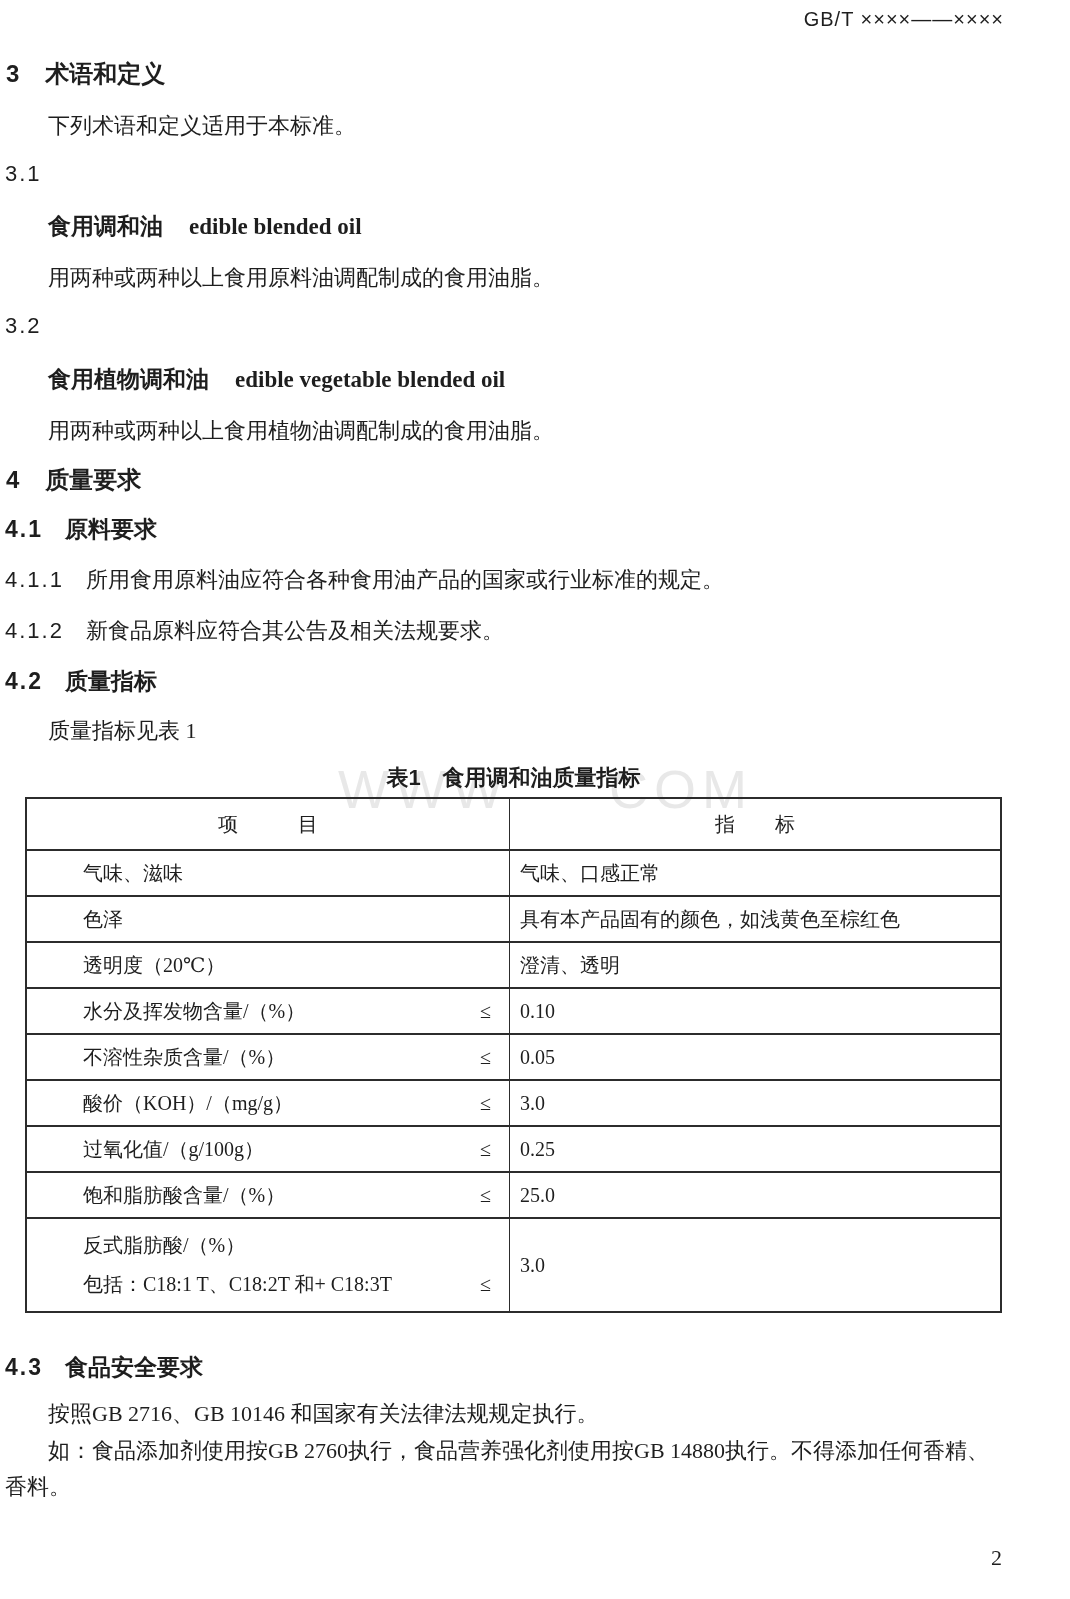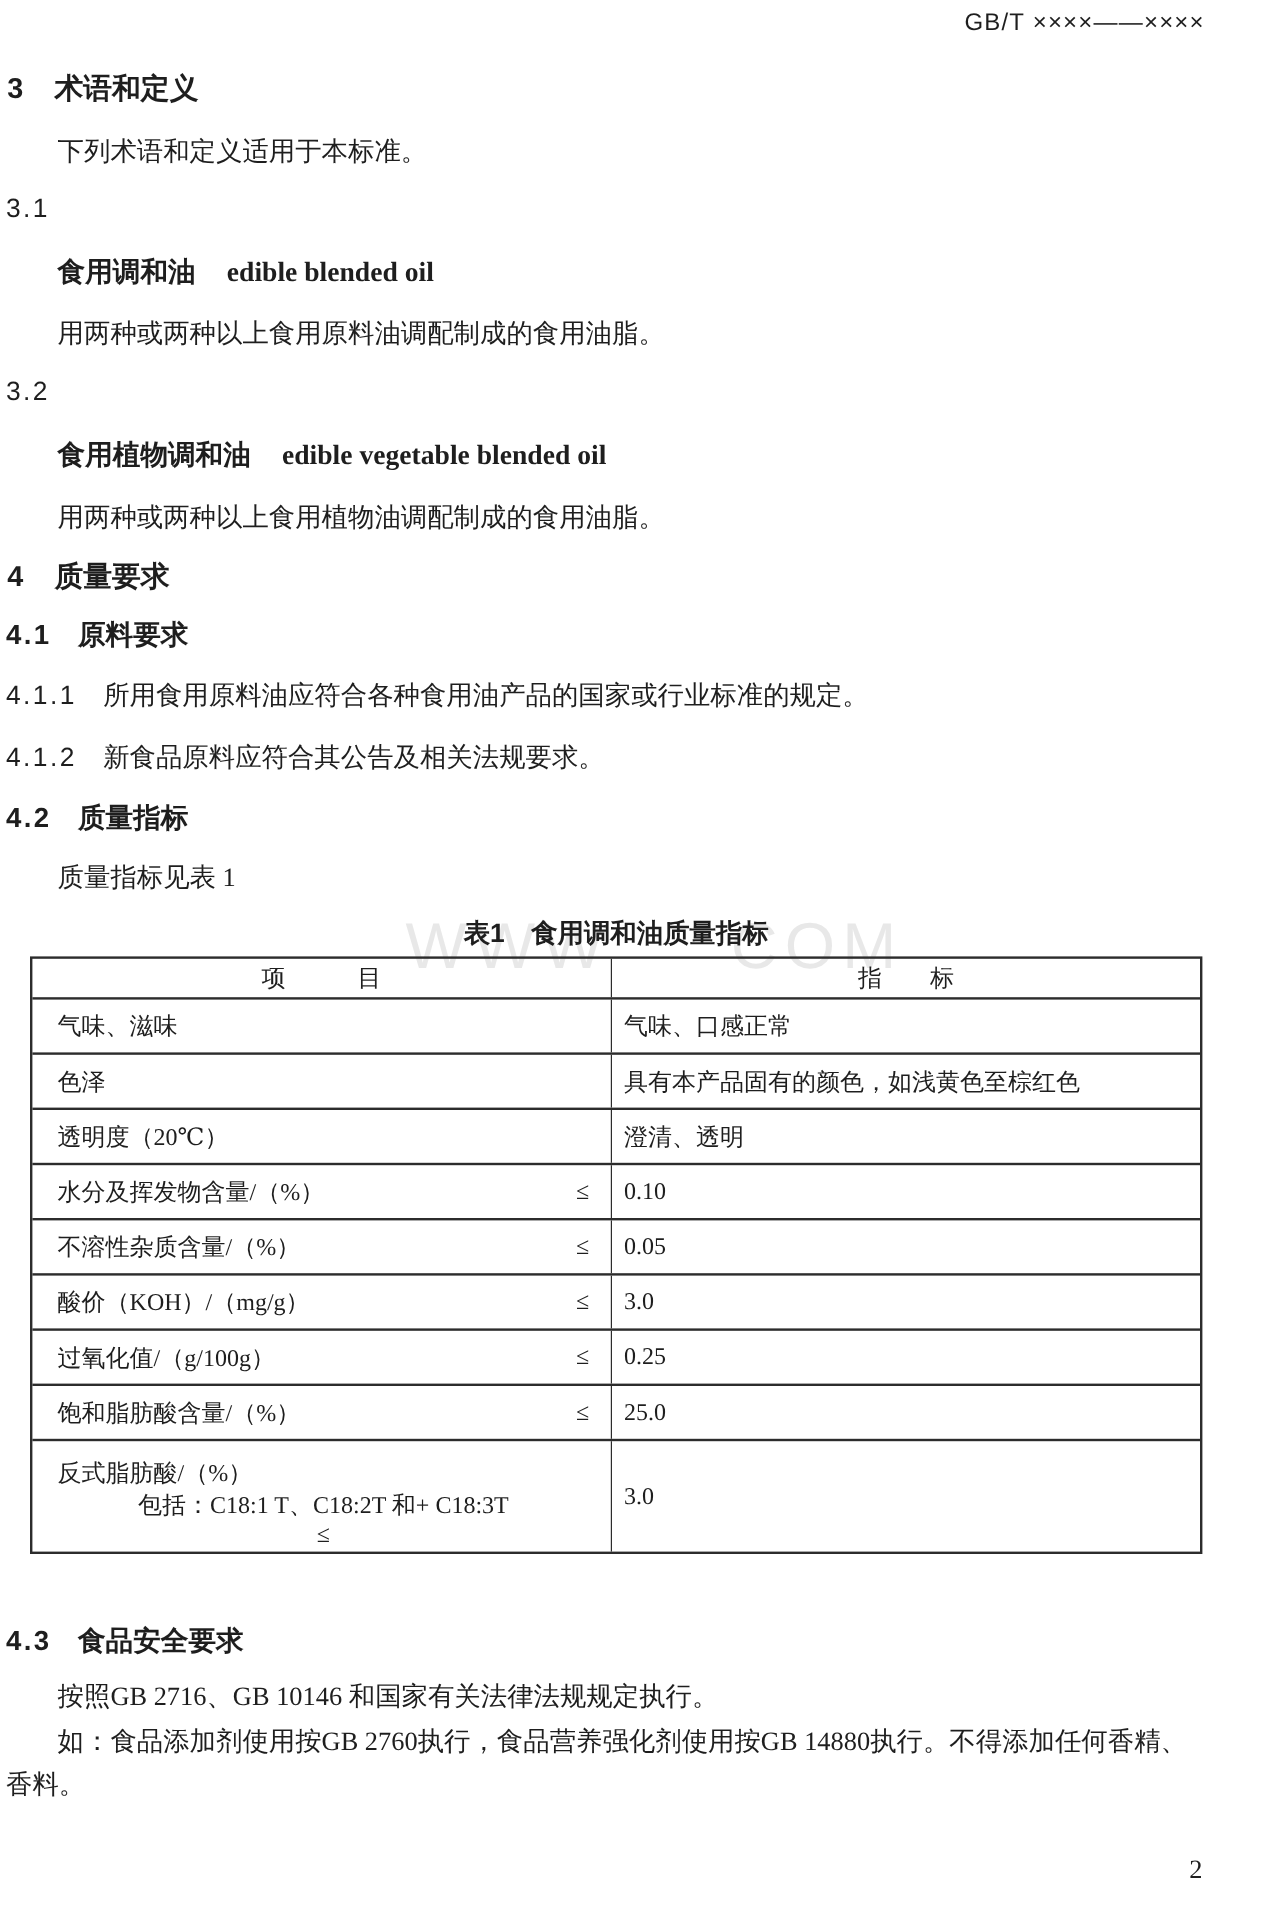--- a/index.html
+++ b/index.html
@@ -55,39 +55,39 @@
     font-family:"Liberation Sans","DejaVu Sans",sans-serif;
     font-weight:bold;font-size:22px;
   }
   .qtable{
     position:absolute;top:797px;left:25px;width:977px;
     border:2px solid #2c2c2c;
     box-sizing:border-box;
     font-size:20px;
     background:transparent;
   }
-  .thead{display:flex;height:32px;}
+  .thead{display:flex;height:50px;}
   .thead .c1,.thead .c2h{
     display:flex;align-items:center;justify-content:center;
   }
   .thead .c1{width:483px;border-right:1px solid #2c2c2c;box-sizing:border-box;}
   .thead .c2h{flex:1;}
   .trow{display:flex;height:44px;border-top:2px solid #2c2c2c;}
   .trow.tall{height:92px;}
   .trow .c1{
     width:483px;box-sizing:border-box;
     border-right:1px solid #2c2c2c;
     display:flex;align-items:center;justify-content:space-between;
-    padding:0 18px 0 21px;
+    padding:0 18px 0 56px;
   }
   .trow .c1.multi{
     flex-direction:column;align-items:stretch;justify-content:space-between;
     padding-top:13px;padding-bottom:13px;
   }
-  .trow .c1.multi .l2{display:flex;justify-content:space-between;align-items:center;flex-direction:column;}
+  .trow .c1.multi .l2{display:flex;justify-content:space-between;align-items:center;}
   .trow .c2{
     flex:1;display:flex;align-items:center;justify-content:flex-start;
     text-align:center;padding:0 10px;
   }
   .op{font-size:20px;}
   .bottom-para{font-size:22px;}
   .page-number{top:1545px;left:991px;font-size:22px;}
 </style>
 </head>
 <body>

